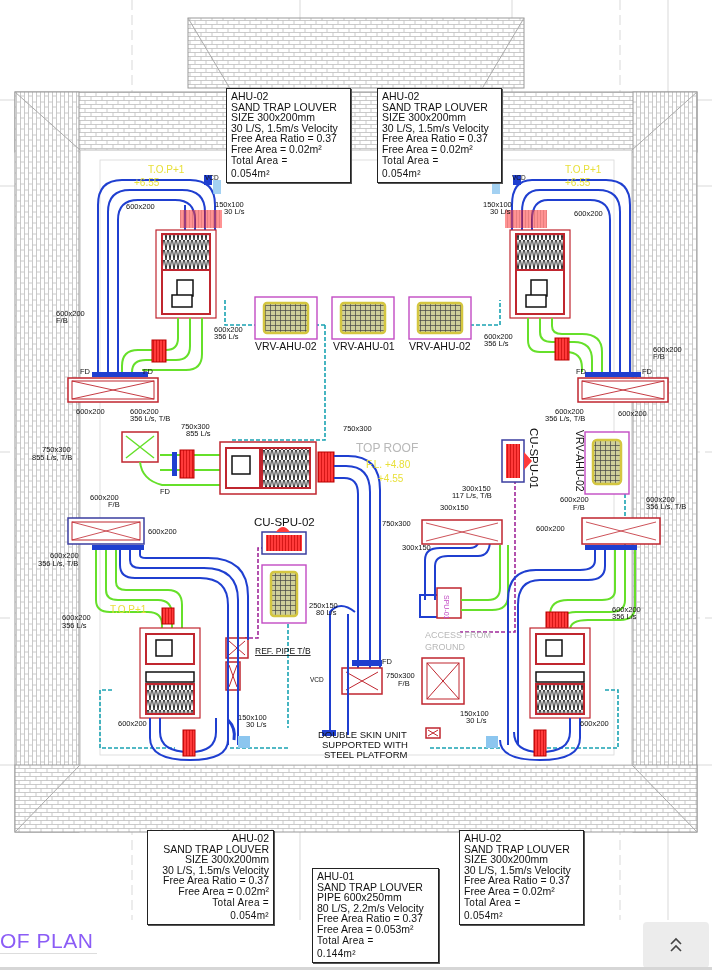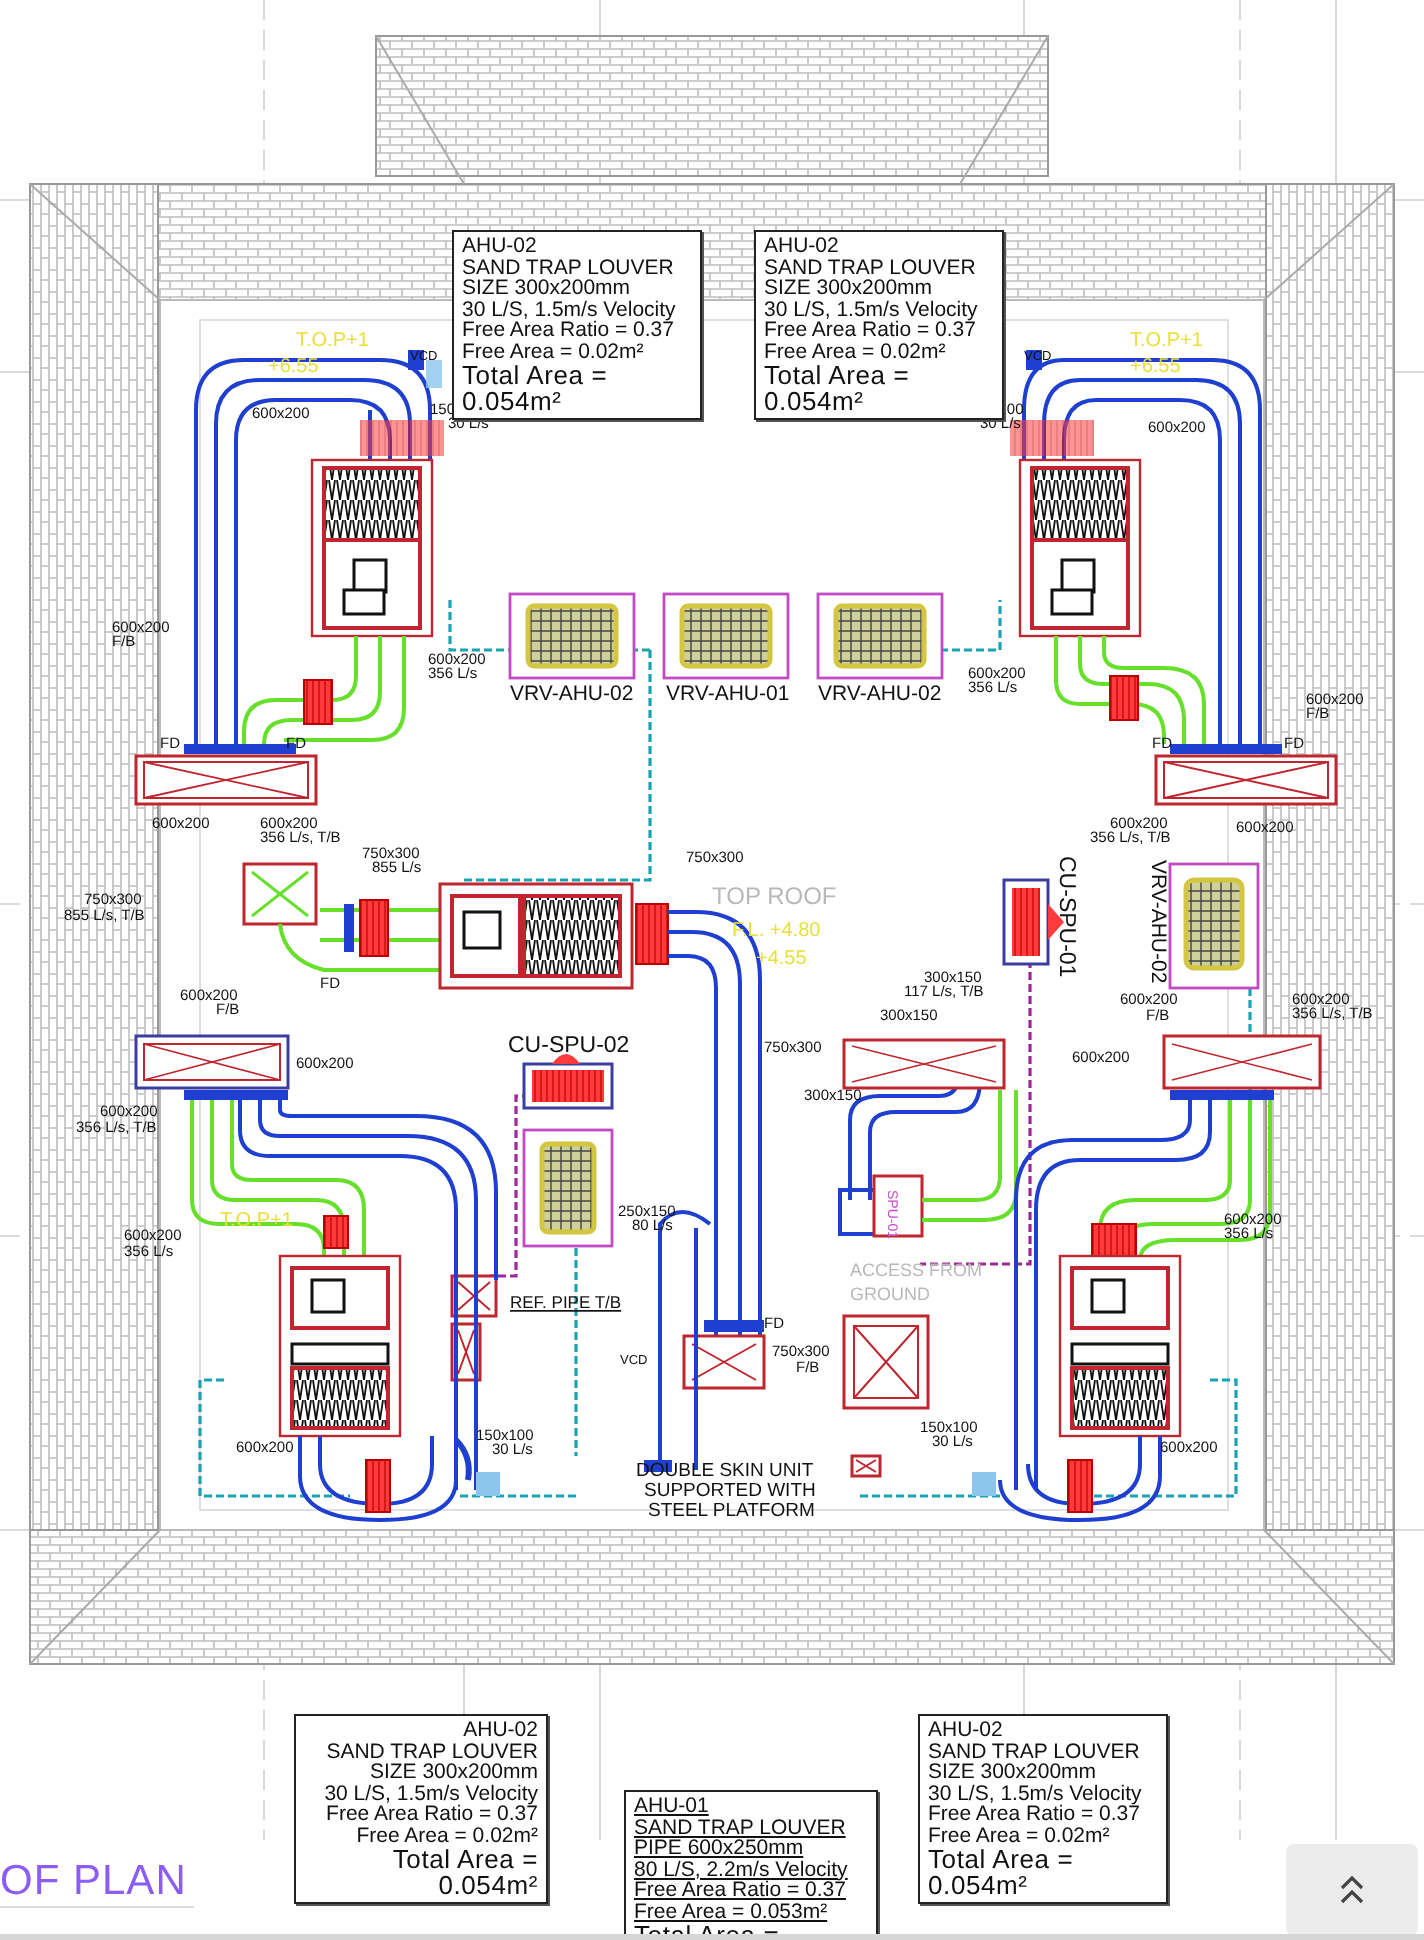--- a/index.html
+++ b/index.html
@@ -1,19 +1,19 @@
 <!DOCTYPE html>
 <html><head>
 <meta charset="utf-8">
 <style>
   html,body{margin:0;padding:0;background:#ffffff;}
   body{width:712px;height:970px;position:relative;overflow:hidden;font-family:"Liberation Sans",sans-serif;}
   #plan{position:absolute;left:0;top:0;width:712px;height:970px;}
-  .note{position:absolute;background:#fff;border:1.5px solid #222;box-shadow:1px 1px 0 #555;padding:2px 4px;color:#111;font-family:"Liberation Sans",sans-serif;font-size:10.5px;line-height:10.5px;margin-top:27px;}
-  .note .big{font-size:13px;line-height:13px;letter-spacing:0.3px;}
+  .note{position:absolute;background:#fff;border:1.5px solid #222;box-shadow:1px 1px 0 #555;padding:2px 4px;color:#111;font-family:"Liberation Sans",sans-serif;font-size:10.5px;line-height:10.5px;}
+  .note .big{font-size:10px;line-height:13px;letter-spacing:0.3px;}
   .note.right{text-align:right;}
   .lbl{font-family:"Liberation Sans",sans-serif;fill:#111;}
   .plan-title{position:absolute;left:0;top:929px;font-size:21px;color:#8b5cf6;letter-spacing:0.5px;border-bottom:1px solid #ddd;padding-right:4px;}
   .scroll-top{position:absolute;left:643px;top:922px;width:66px;height:46px;background:#ececec;border-radius:4px;display:flex;align-items:center;justify-content:center;cursor:pointer;}
   .bottom-line{position:absolute;left:0;top:967px;width:712px;height:3px;background:#d6d6d6;}
 </style>
 </head>
 <body>
 
 <svg id="plan" viewBox="0 0 712 970" xmlns="http://www.w3.org/2000/svg">
@@ -381,21 +381,21 @@
   <div>AHU-02</div>
   <div>SAND TRAP LOUVER</div>
   <div>SIZE 300x200mm</div>
   <div>30 L/S, 1.5m/s Velocity</div>
   <div>Free Area Ratio = 0.37</div>
   <div>Free Area = 0.02m²</div>
   <div class="big">Total  Area  =</div>
   <div class="big">0.054m²</div>
 </div>
 
-<div class="note" style="left:312px;top:868px;width:117px;text-decoration:underline;">
+<div class="note" style="left:312px;top:868px;width:117px;">
   <div>AHU-01</div>
   <div>SAND TRAP LOUVER</div>
   <div>PIPE 600x250mm</div>
   <div>80 L/S, 2.2m/s Velocity</div>
   <div>Free Area Ratio = 0.37</div>
   <div>Free Area = 0.053m²</div>
   <div class="big">Total  Area  =</div>
   <div class="big">0.144m²</div>
 </div>
 

